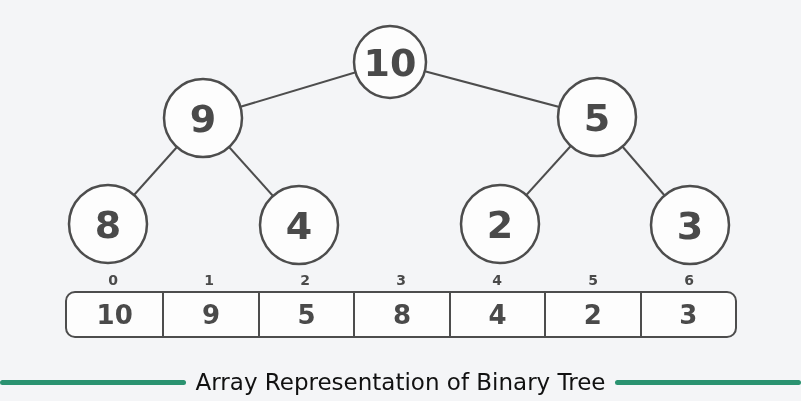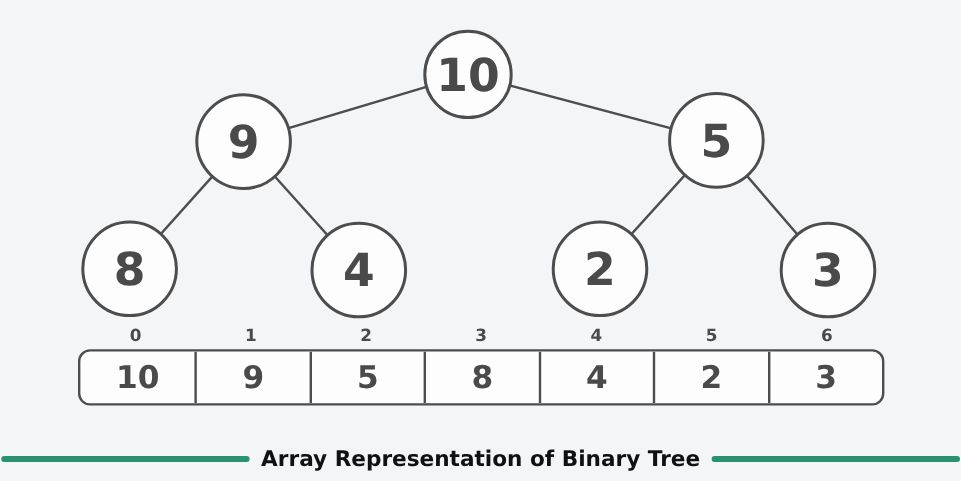--- a/index.html
+++ b/index.html
@@ -59,21 +59,21 @@
   .cells .cell:first-child{border-left:none;}
   .caption{
     position:absolute;left:0;top:366px;width:801px;height:32px;
     display:flex;align-items:center;justify-content:center;gap:10px;
   }
   .caption .rule{
     width:207px;height:5px;border-radius:3px;
     background:var(--accent-green);
   }
   .caption .caption-text{
-    font-size:18px;font-weight:bold;color:var(--caption-text);
+    font-size:23px;font-weight:normal;color:var(--caption-text);
     white-space:nowrap;
   }
 </style>
 </head>
 <body>
 
 <div class="canvas">
 
   <svg class="tree" width="801" height="270" viewBox="0 0 801 270">
     <g>

